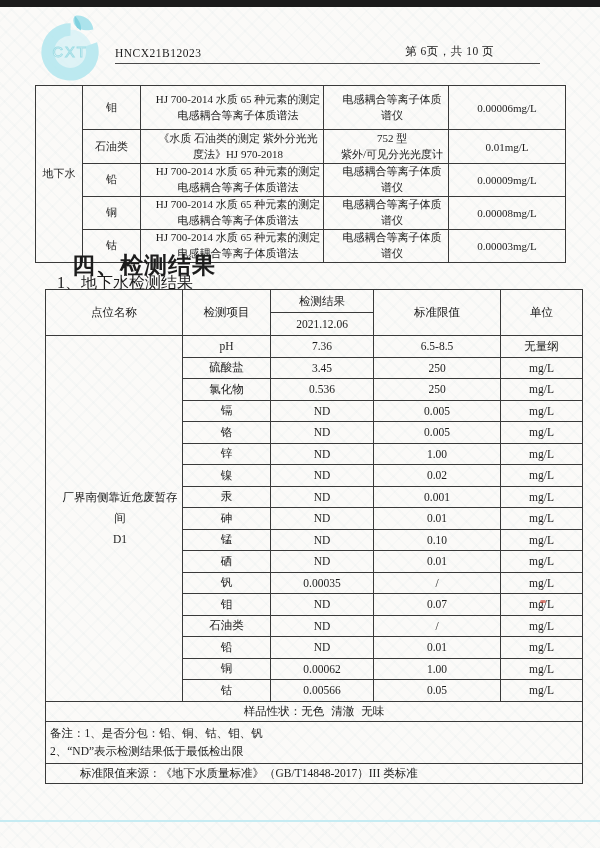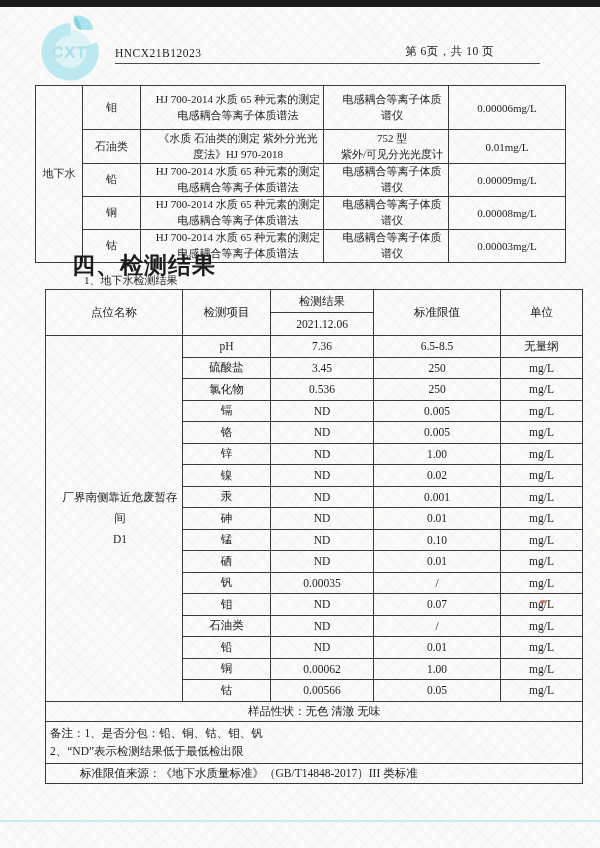--- a/index.html
+++ b/index.html
@@ -34,34 +34,34 @@
   .top-table .c-item { width:58px; }
   .top-table .c-meth { width:183px; }
   .top-table .c-inst { width:125px; }
   .top-table .c-lim  { width:117px; }
   .top-table tr.r1 { height:44px; }
   .top-table tr.r2 { height:34px; }
   .top-table tr.r3 { height:30px; }
   .prewrap { white-space:pre-line; line-height:1.45;padding-left:12px; }
 
   .section-title { position:absolute; top:250px; left:72px; font-size:23px; font-weight:bold; letter-spacing:1px; }
-  .section-sub   { position:absolute; top:273px; left:57px; font-size:11px;margin-left:27px; }
+  .section-sub   { position:absolute; top:273px; left:57px; font-size:16px; }
 
   .main-table { position:absolute; top:289px; left:45px; width:520px; font-size:11.5px; border:1.5px solid #262626; }
   .main-table .c-site { width:137px; }
   .main-table .c-item { width:88px; }
   .main-table .c-res  { width:103px; }
   .main-table .c-lim  { width:127px; }
   .main-table .c-unit { width:82px; }
   .main-table th { font-weight:normal; }
   .main-table tr.hrow { height:23px; }
   .main-table tr.drow { height:21.5px; }
   .main-table td.site { line-height:1.8; }
   .note-row td { text-align:left; padding:2px 4px; height:19px; }
-  .note-row td.centered { text-align:center; }
+  .note-row td.centered { text-align:center;font-family:Liberation Mono, monospace; }
   .note-row td.indent3 { padding-left:34px; }
   .note-row td.twolines { line-height:1.65;margin-left:30px; }
 </style>
 </head>
 <body>
 
 <div class="topbar"></div>
 
 <svg class="logo" viewBox="0 0 70 72" xmlns="http://www.w3.org/2000/svg">
   <g>

